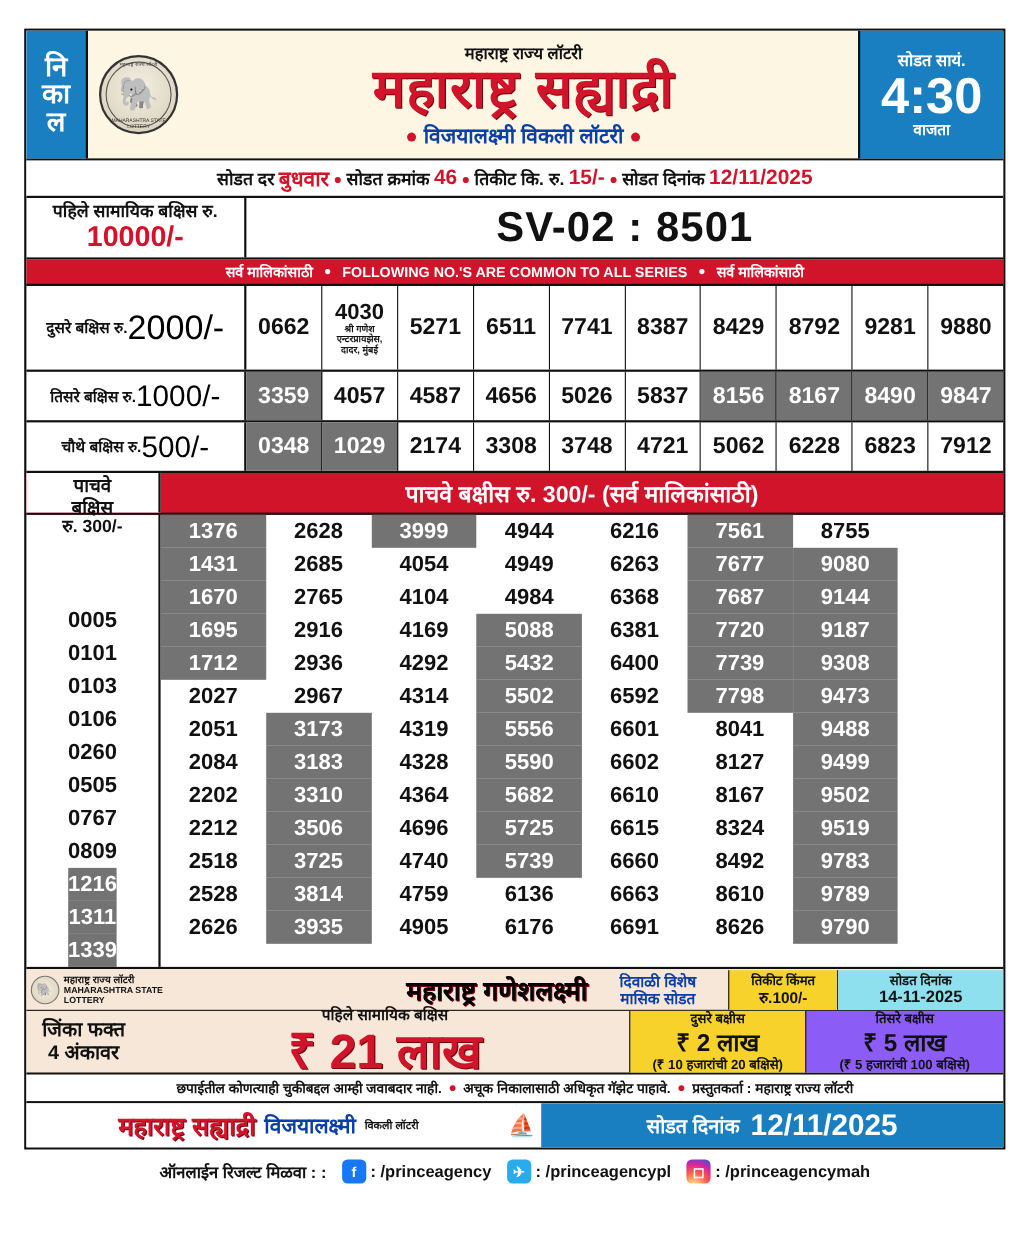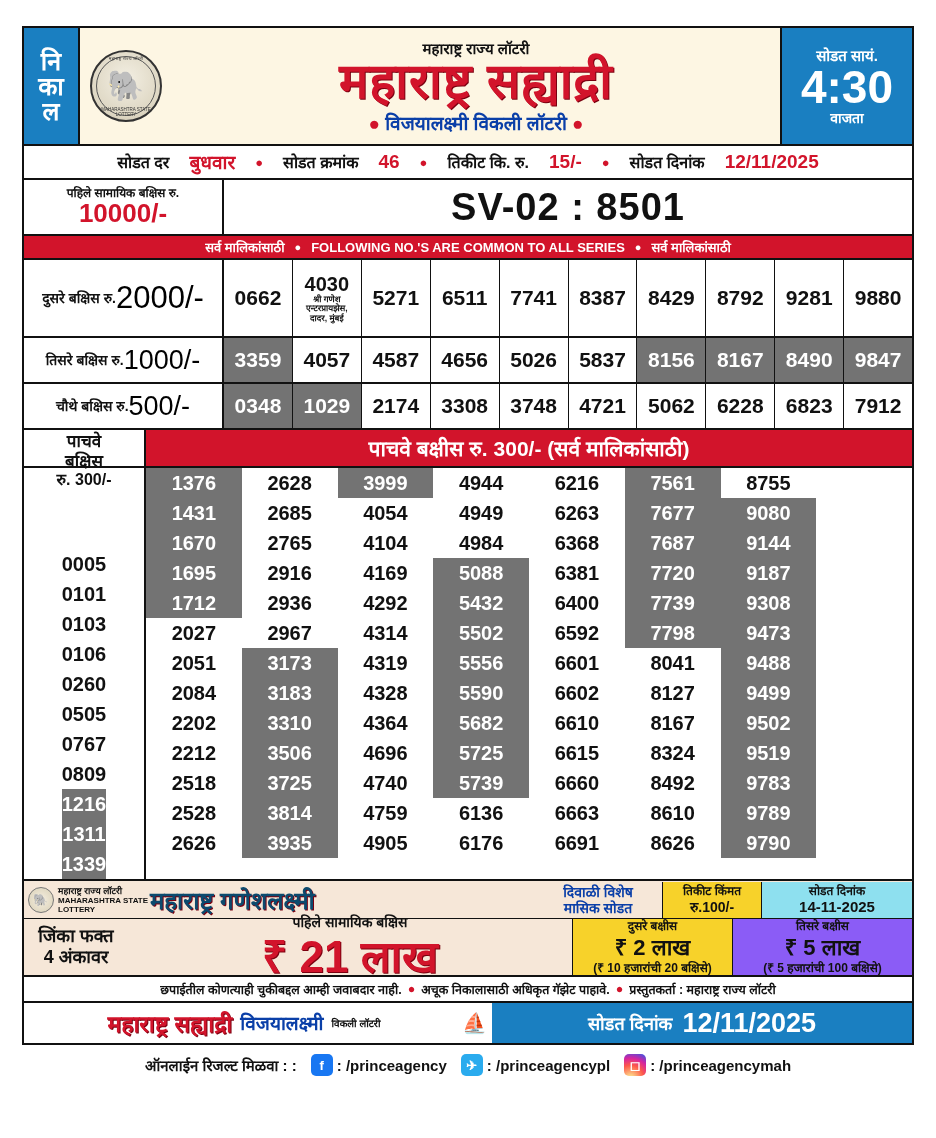--- a/index.html
+++ b/index.html
@@ -95,42 +95,42 @@
     line-height: 1;
   }
   .time-box .lbl { font-size: 15px; font-weight:bold; }
   .time-box .big { font-size: 46px; font-weight: bold; margin: 1px 0; }
   .time-box .lbl2 { font-size: 14px; font-weight:bold; }
 
   
   .drawinfo {
     height: 34px;
     display:flex; align-items:center; justify-content:center;
-    gap: 20px;
+    gap: 4px;
     font-size: 16px; font-weight: bold;
     border-bottom: 2px solid #111;
     background: #fff;
     color:#111;
   }
   .drawinfo .red { color: #d2142b; font-size: 19px; }
   .drawinfo .bul { color:#d2142b; font-size: 13px; }
 
   
   .firstprize {
     display:flex;
     border-bottom: 2px solid #111;
     height: 56px;
   }
   .fp-left {
     width: 200px;
     border-right: 2px solid #111;
     display:flex; flex-direction:column; align-items:center; justify-content:center;
     line-height:1.05;
   }
-  .fp-left .l1 { font-size: 12px; font-weight:bold; color:#111; }
+  .fp-left .l1 { font-size: 16px; font-weight:bold; color:#111; }
   .fp-left .l2 { font-size: 26px; font-weight:bold; color:#d2142b; }
   .fp-right {
     flex:1; display:flex; align-items:center; justify-content:center;
     font-size: 38px; font-weight: bold; color:#111; letter-spacing: 1px;
   }
 
   
   .commonbar {
     background:#d2142b; color:#fff;
     height: 24px;
@@ -232,23 +232,23 @@
   .plogo-circle{
     width:26px;height:26px;border-radius:50%;
     background:radial-gradient(circle,#f5efe0,#d8cfb6);
     border:1px solid #777; font-size:12px;
     display:flex;align-items:center;justify-content:center;
   }
   .promo-mslabel { font-size:8px; font-weight:bold; line-height:1.15; color:#111; width:92px;}
   .promo-mslabel .m1{font-size:9px;}
   .promo-ganesh {
     flex: 1;
-    font-size: 24px; font-weight:bold; color:#0c4a6e;
+    font-size: 24px; font-weight:bold; color:#000000;
     text-shadow: 1px 1px 0 #7a0010;
-    text-align:left;
+    text-align:right;
   }
   .promo-diwali {
     width: 128px; text-align:center; font-size: 14px; font-weight:bold; color:#0a3fa8;
     line-height:1.15;
   }
   .promo-ticket {
     width: 100px; background:#f7d22a; text-align:center;
     font-size: 12px; font-weight:bold; color:#111; line-height:1.2;
     border-left:1px solid #111; border-right:1px solid #111;
     padding: 2px 0;

